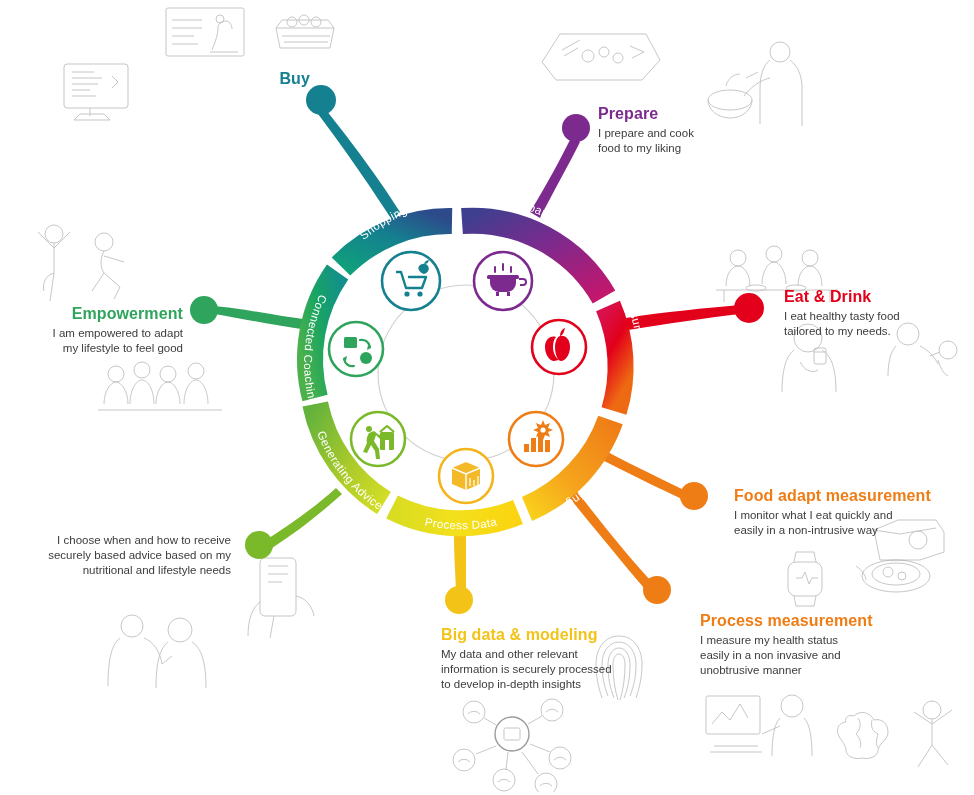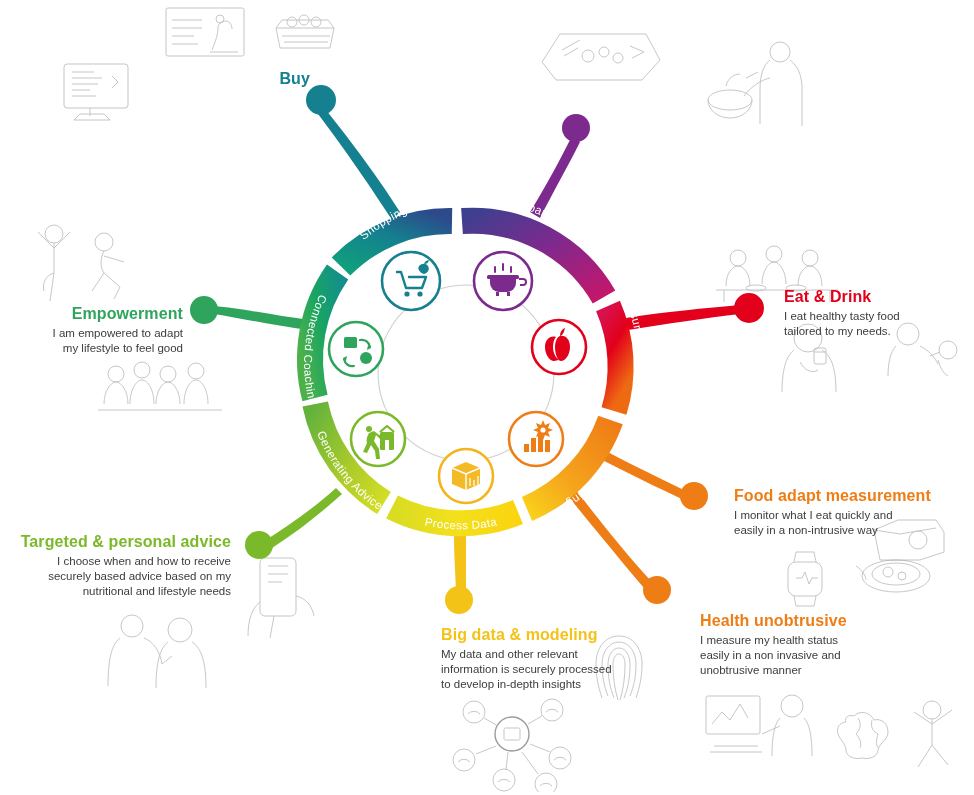--- a/index.html
+++ b/index.html
@@ -458,49 +458,53 @@
         <path d="M354 366c-5 1-9-2-10-7" fill="none" stroke="#2fa45c" stroke-width="2.2" stroke-linecap="round"></path>
         <path d="M346 361l-3-3 4-2" fill="#2fa45c"></path>
       </g>
     </g>
   </svg>
 
   <div class="callout align-right" style="left:140px;top:70px;width:170px;">
     <p class="c-title" style="color:#15808f;">Buy</p>
   </div>
 
+  <div class="callout align-left" style="left:598px;top:105px;width:180px;">
+    <p class="c-title" style="color:#7c2a8e;">Prepare</p>
+    <p class="c-body">I prepare and cook
+food to my liking</p>
+  </div>
 
   <div class="callout align-left" style="left:784px;top:288px;width:190px;">
     <p class="c-title" style="color:#e2001a;">Eat &amp; Drink</p>
     <p class="c-body">I eat healthy tasty food
 tailored to my needs.</p>
   </div>
 
   <div class="callout align-left" style="left:734px;top:487px;width:215px;">
     <p class="c-title" style="color:#ef7d16;">Food adapt measurement</p>
     <p class="c-body">I monitor what I eat quickly and
 easily in a non-intrusive way</p>
   </div>
 
   <div class="callout align-left" style="left:700px;top:612px;width:210px;">
-    <p class="c-title" style="color:#ef7d16;">Health unobtrusive</p>
+    <p class="c-title" style="color:#ef7d16;">Process measurement</p>
     <p class="c-body">I measure my health status
 easily in a non invasive and
 unobtrusive manner</p>
   </div>
 
   <div class="callout align-left" style="left:441px;top:626px;width:215px;">
     <p class="c-title" style="color:#f3c318;">Big data &amp; modeling</p>
     <p class="c-body">My data and other relevant
 information is securely processed
 to develop in-depth insights</p>
   </div>
 
   <div class="callout align-right" style="left:16px;top:533px;width:215px;">
-    <p class="c-title" style="color:#7ab929;">Targeted &amp; personal advice</p>
     <p class="c-body">I choose when and how to receive
 securely based advice based on my
 nutritional and lifestyle needs</p>
   </div>
 
   <div class="callout align-right" style="left:18px;top:305px;width:165px;">
     <p class="c-title" style="color:#2fa45c;">Empowerment</p>
     <p class="c-body">I am empowered to adapt
 my lifestyle to feel good</p>
   </div>

